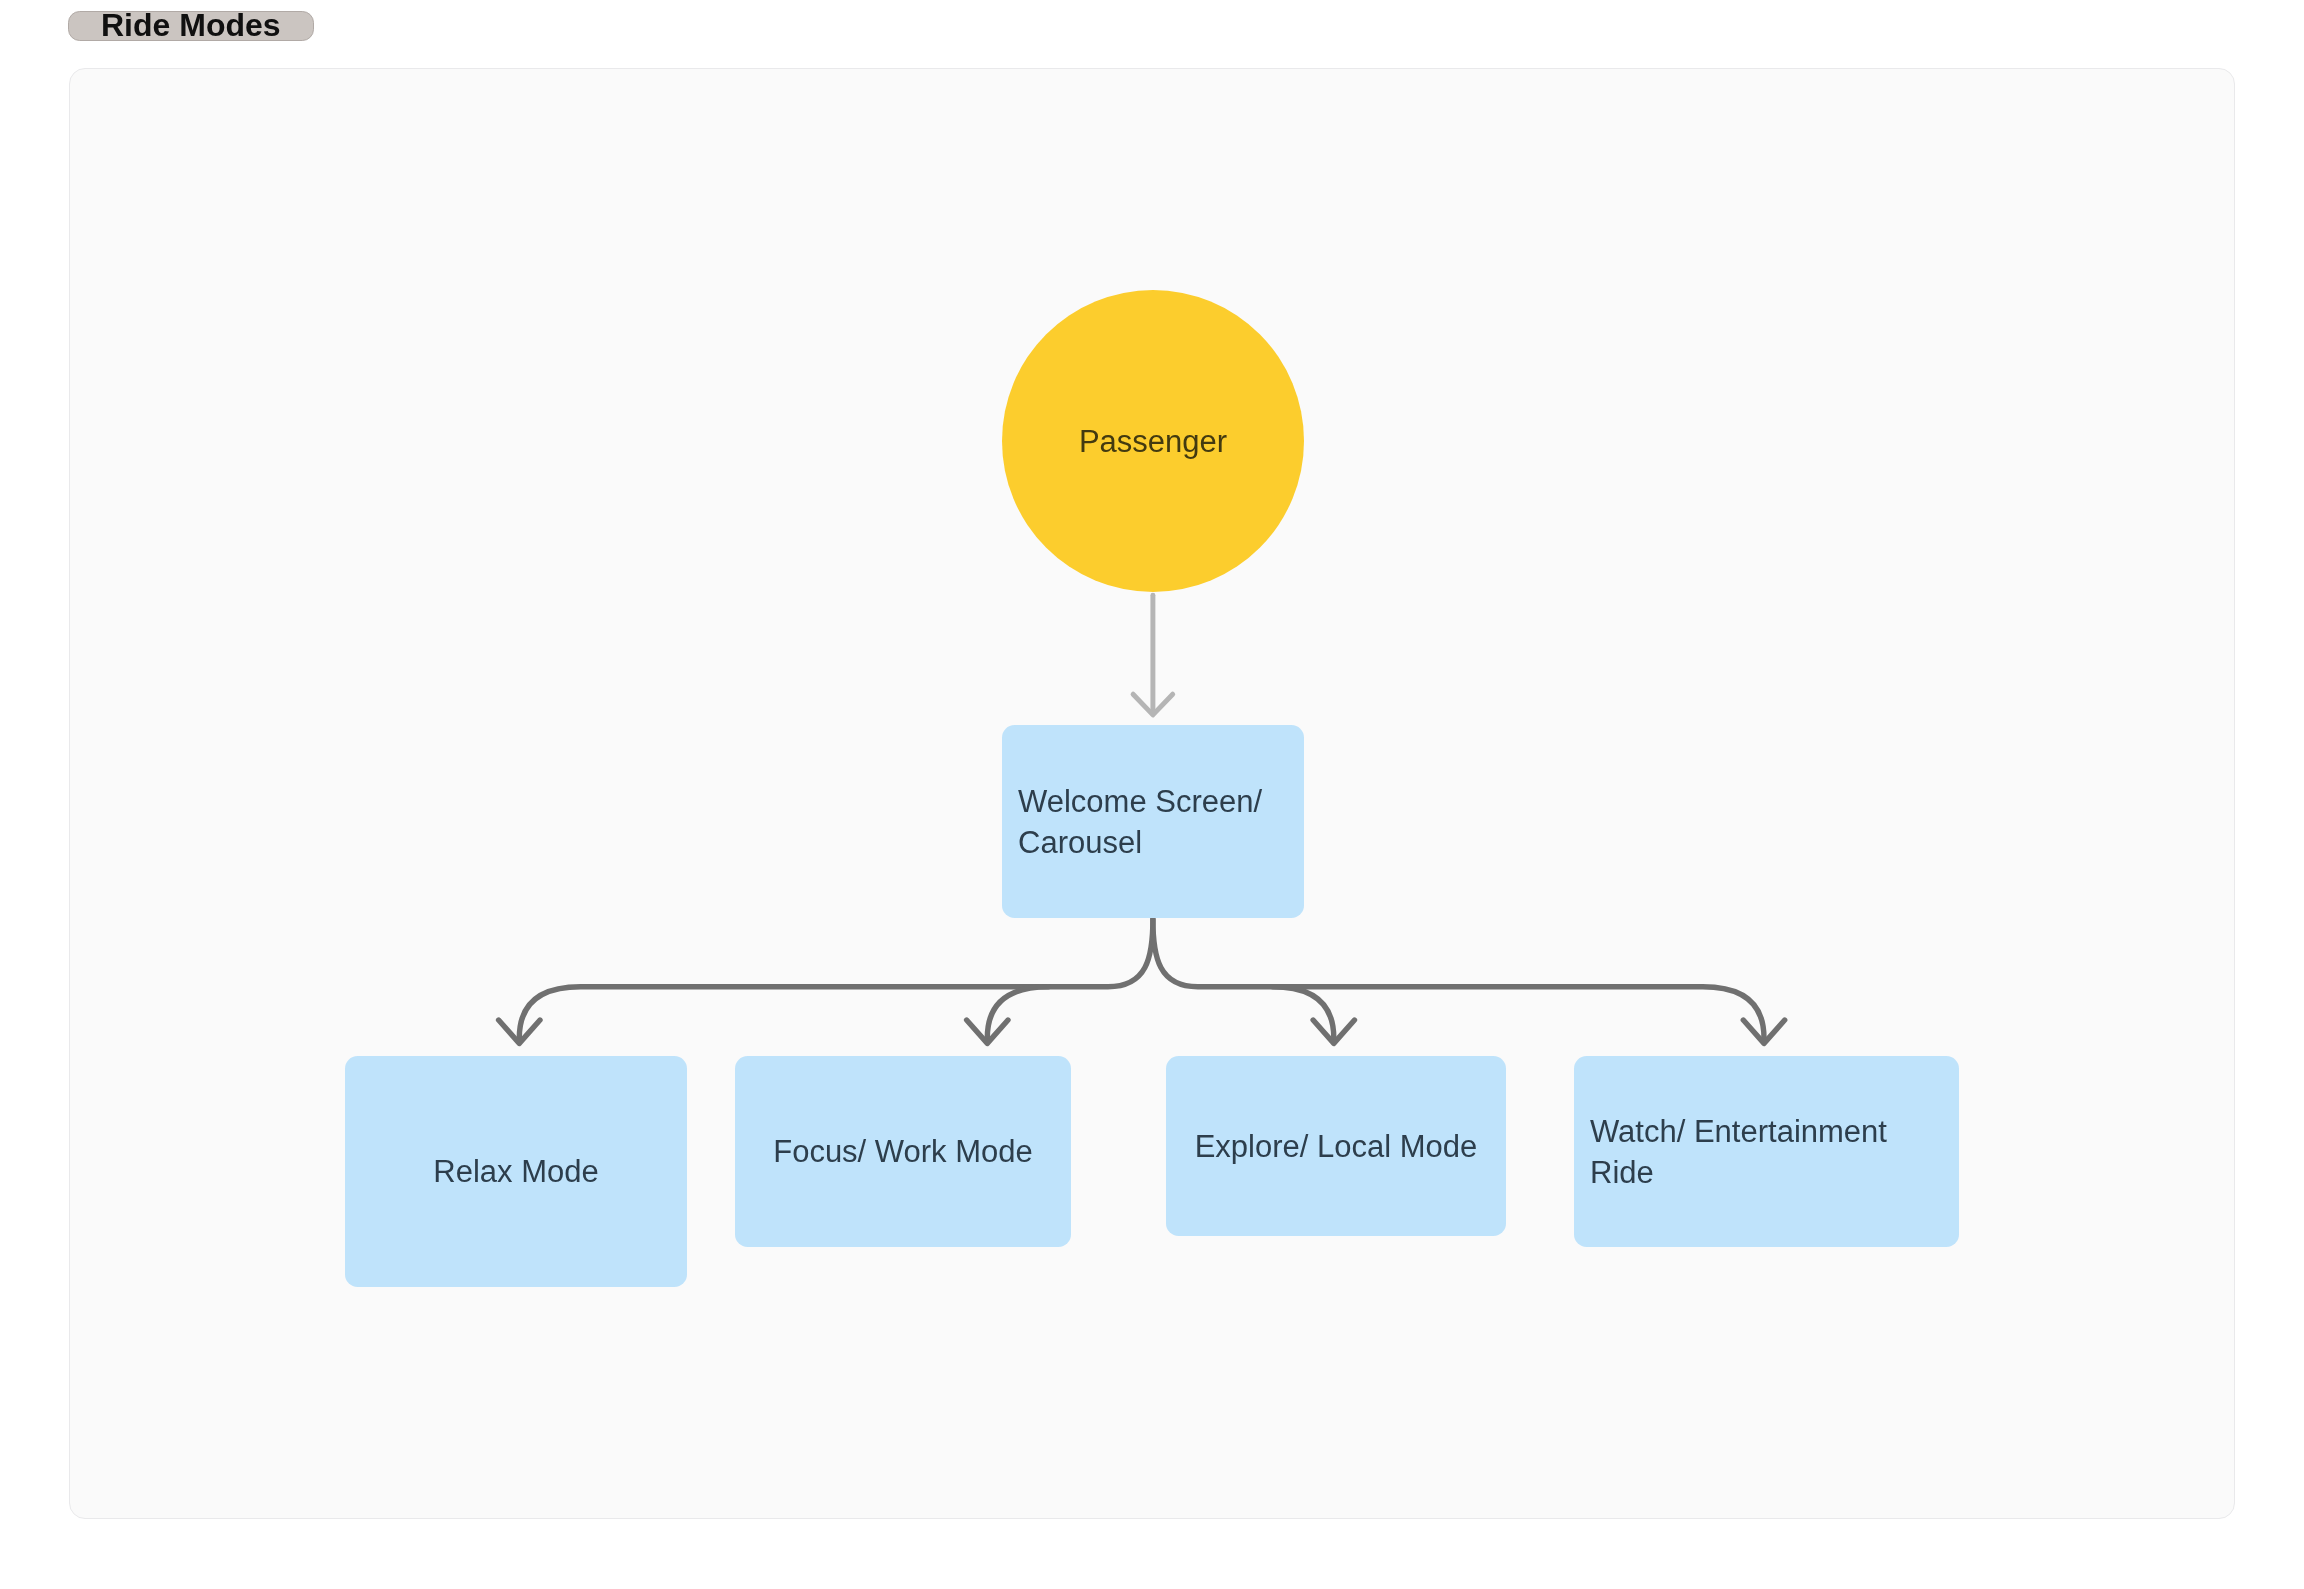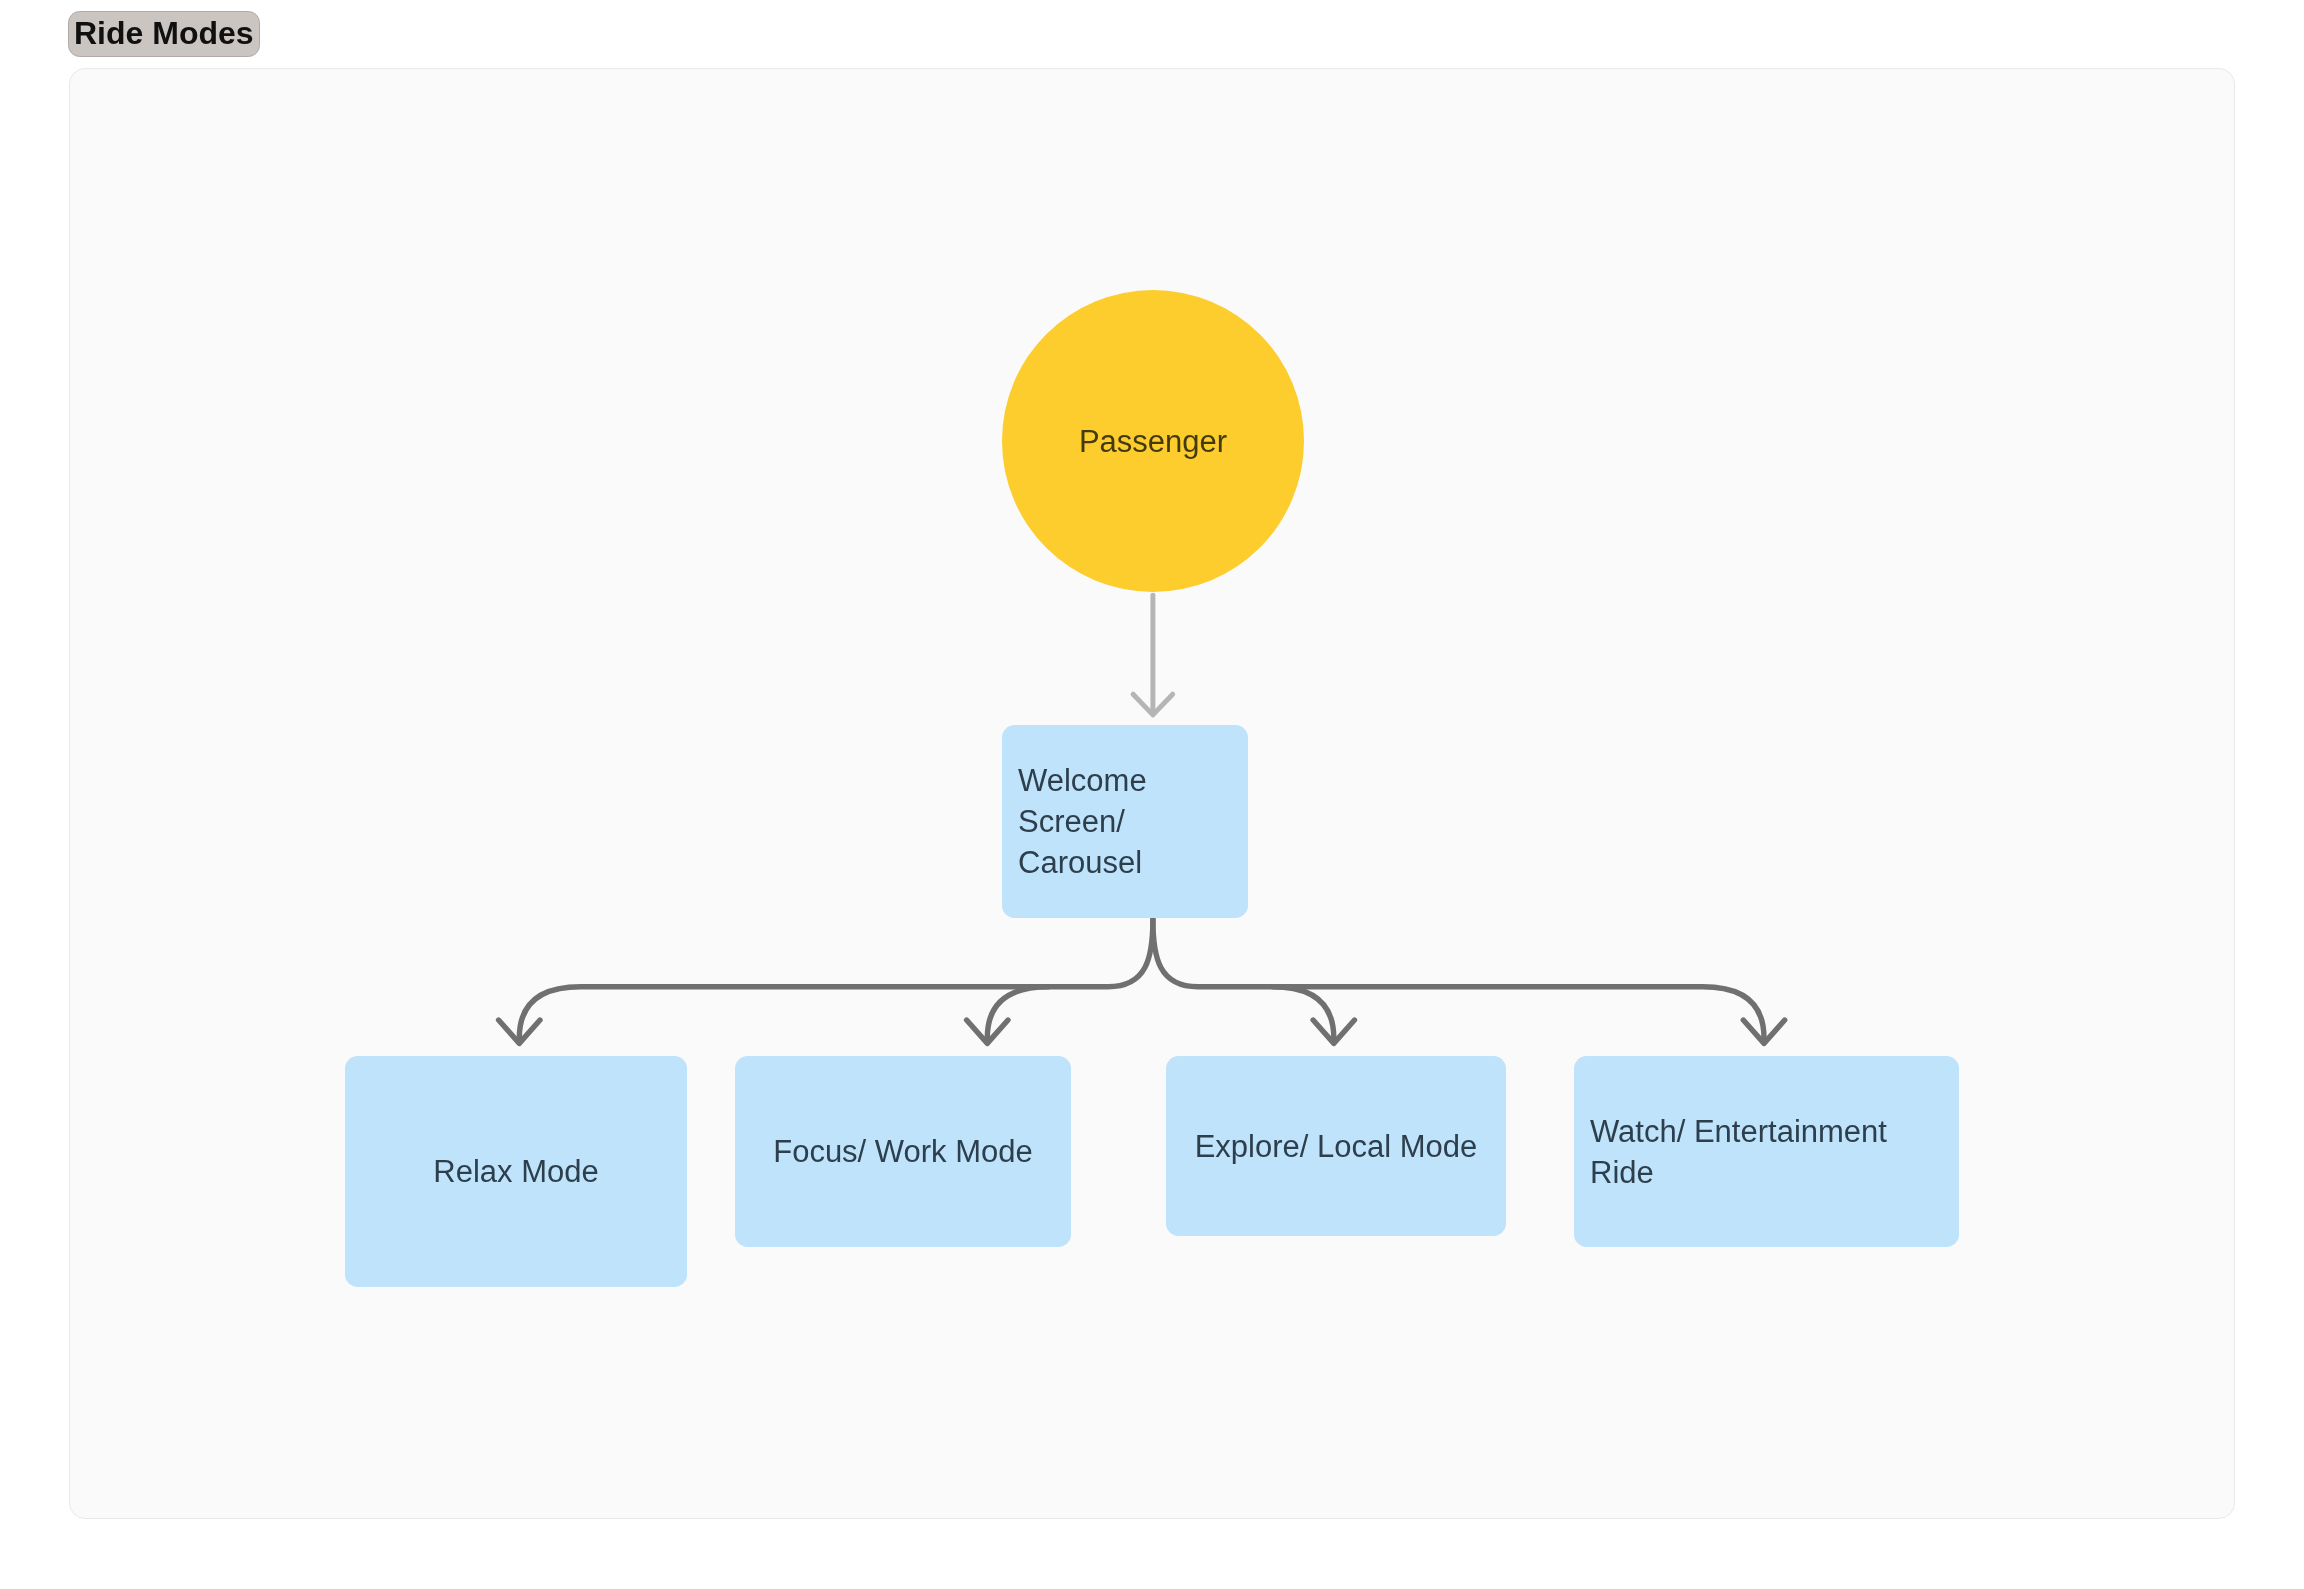--- a/index.html
+++ b/index.html
@@ -7,22 +7,22 @@
     position: relative;
     width: 2304px;
     height: 1590px;
     background: var(--page-bg, #ffffff);
     font-family: "Liberation Sans", "DejaVu Sans", sans-serif;
     overflow: hidden;
   }
   .badge {
     position: absolute;
     left: 68px; top: 10.8px;
-    height: 46px;
-    padding: 0 5px;
+    height: 30px;
+    padding: 0 32px;
     box-sizing: border-box;
     background: var(--badge-bg, #cbc5c1);
     border: 1.8px solid var(--badge-border, #b2aba7);
     border-radius: 11.7px;
     display: flex; align-items: center;
     font-size: 32px;
     font-weight: 600;
     color: var(--badge-text, #111);
     white-space: nowrap;
   }
@@ -49,21 +49,21 @@
     border-radius: 50%;
     background: var(--circle-fill, #fccd2d);
     color: var(--circle-text, #433a10);
   }
   .node--rect {
     background: var(--box-fill, #bfe3fb);
     border-radius: 12.6px;
     padding: 0 16px;
     box-sizing: border-box;
   }
-  #node-welcome { left: 1002px; top: 725px; width: 246px; height: 193px; }
+  #node-welcome { left: 1002px; top: 725px; width: 302px; height: 193px; }
   #node-relax   { left: 345px;  top: 1056px; width: 342px; height: 231px; }
   #node-focus   { left: 735px;  top: 1056px; width: 336px; height: 191px; }
   #node-explore { left: 1166px; top: 1056px; width: 340px; height: 180px; }
   #node-watch   { left: 1574px; top: 1056px; width: 385px; height: 191px; }
   svg.overlay {
     position: absolute;
     left: 0; top: 0;
     width: 2304px; height: 1590px;
     pointer-events: none;
   }

